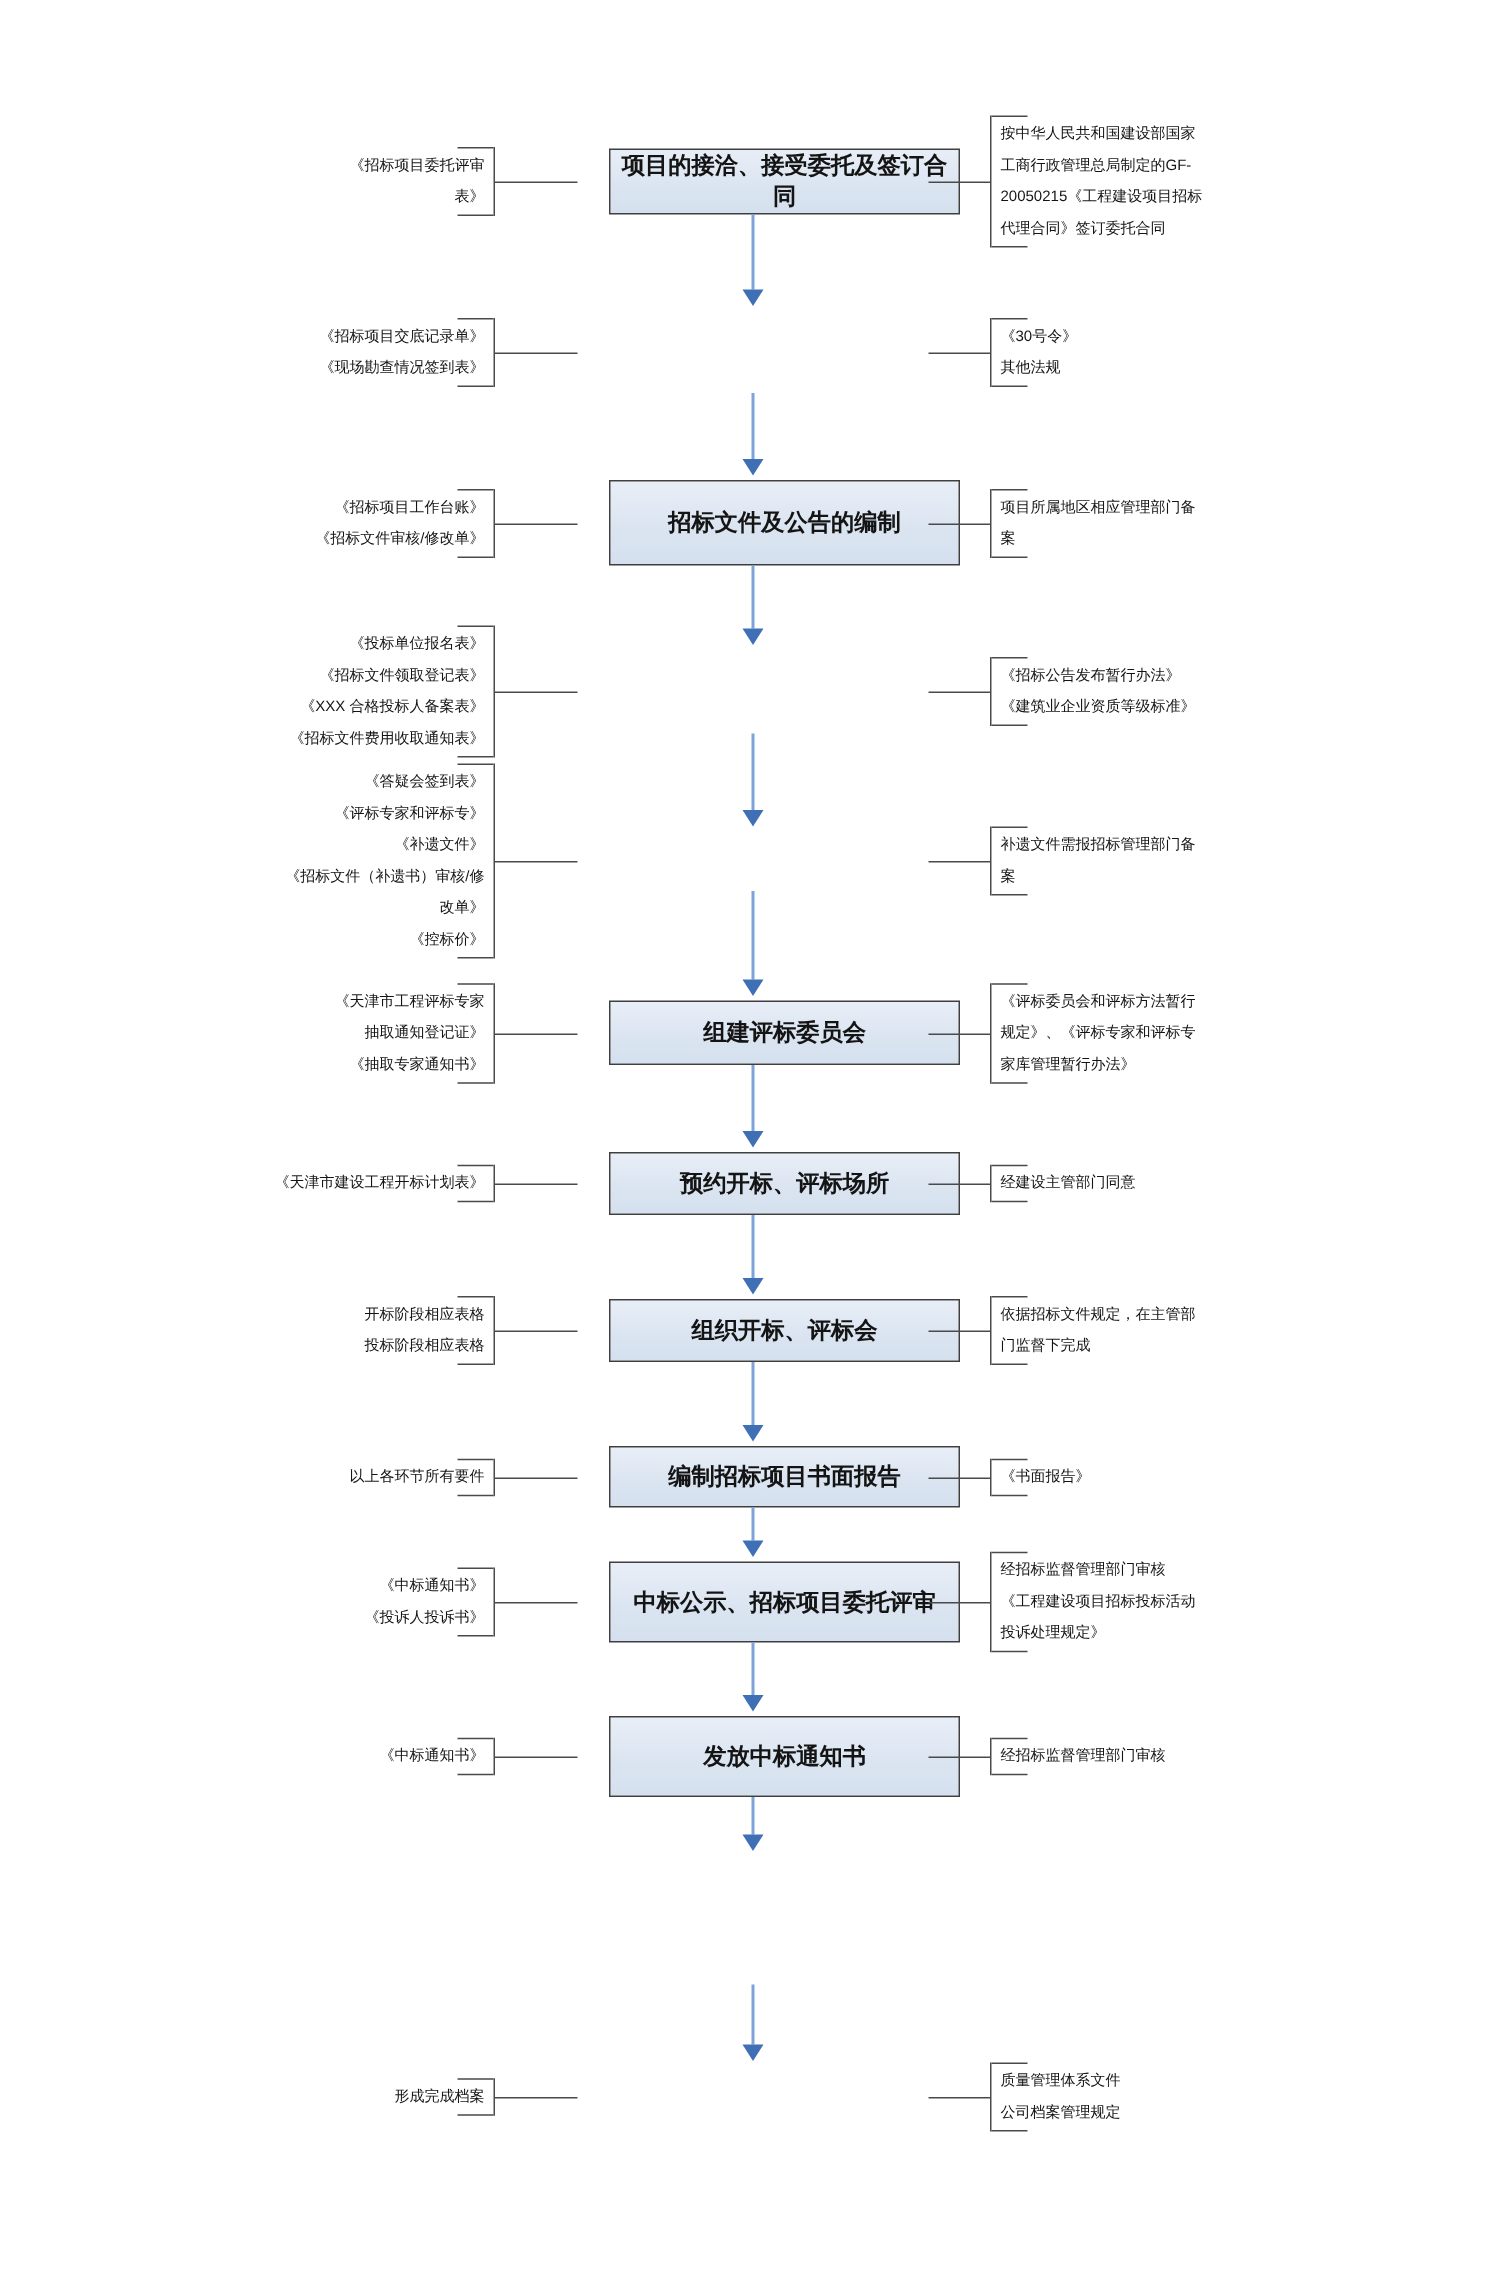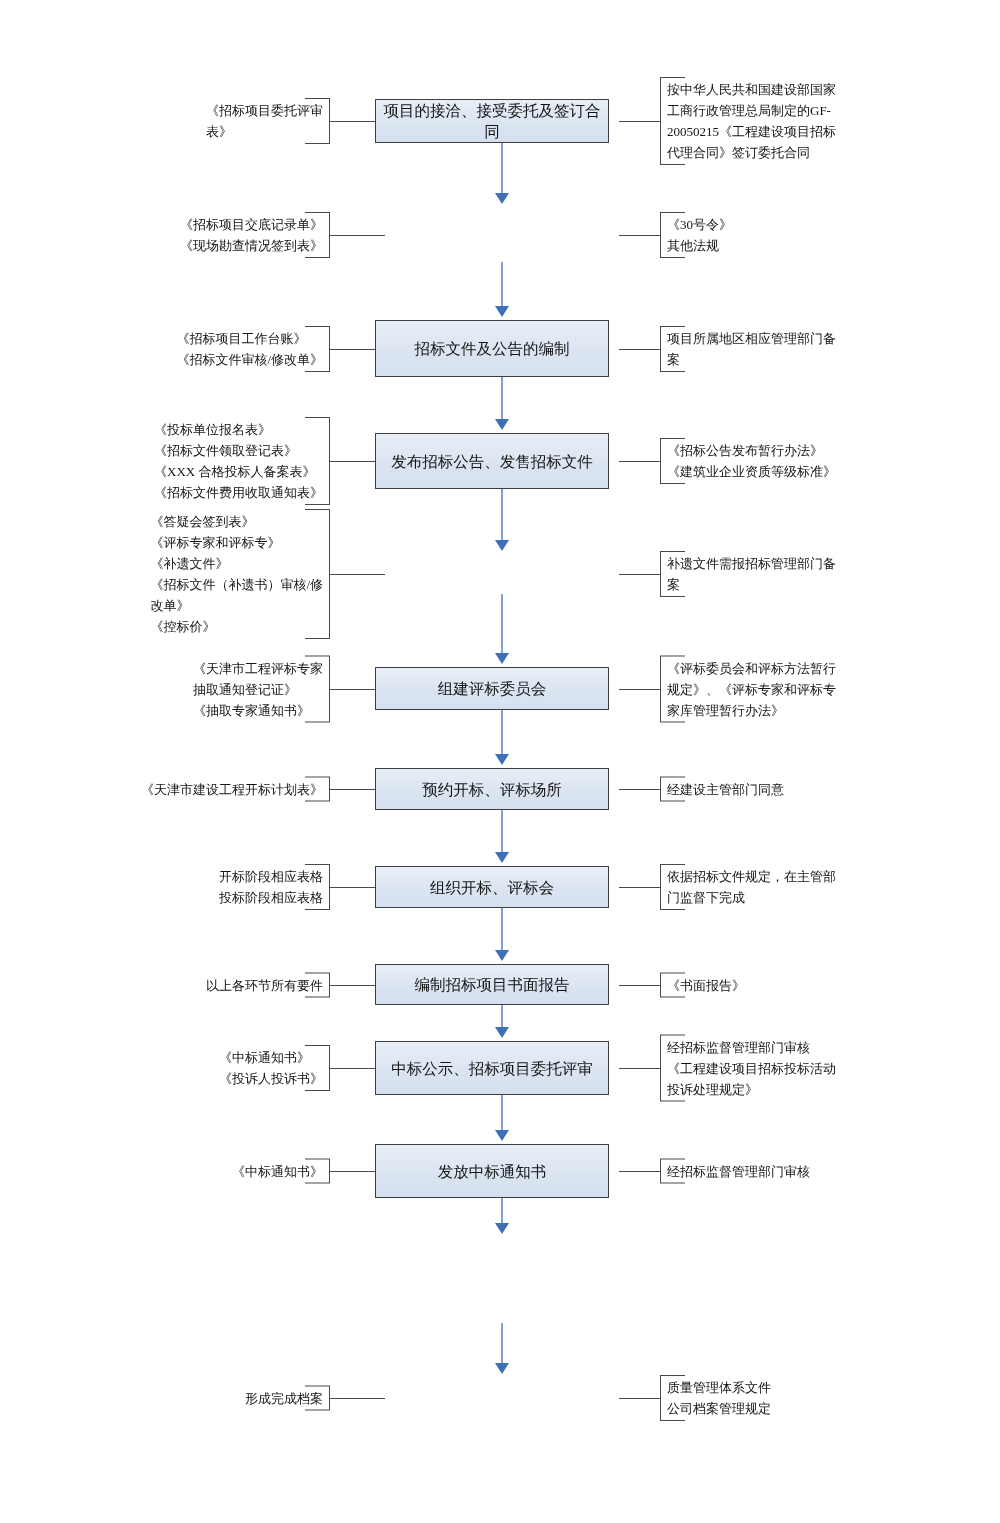--- a/index.html
+++ b/index.html
@@ -8,36 +8,37 @@
     font-family:"Liberation Sans", sans-serif;
     color:var(--text,#141414);
     -webkit-font-smoothing:antialiased;
   }
   #canvas{position:relative;width:1000px;height:1523px;background:#ffffff;overflow:hidden;}
 
   .row{position:absolute;left:0;width:1000px;}
 
   
   .box{
-    position:absolute;left:375px;width:234px;height:100%;
+    position:absolute;left:406px;width:234px;height:100%;
     box-sizing:border-box;
     background:linear-gradient(180deg,#e8eef7 0%,var(--box-fill,#dbe5f1) 55%,#d5e0ef 100%);
     border:1.6px solid var(--box-border,#3f3f3f);
     display:flex;align-items:center;justify-content:center;
     text-align:center;font-size:15.5px;line-height:21px;
     padding:1px 5px;
+    font-weight:bold;
   }
 
   
   .label{
     position:absolute;top:50%;transform:translateY(-50%);
-    white-space:pre-line;font-size:13px;line-height:21px;font-family:Liberation Serif, serif;
+    white-space:pre-line;font-size:10px;line-height:21px;
   }
   .left-label{
-    right:670px;
+    right:670px;text-align:right;
     padding:2px 6px 2px 0;
     border-right:1.6px solid var(--line,#4a4a4a);
   }
   .left-label::before,.left-label::after{
     content:"";position:absolute;right:0;width:24px;height:0;
     border-top:1.6px solid var(--line,#4a4a4a);
   }
   .left-label::before{top:0;}
   .left-label::after{bottom:0;}
 
@@ -121,23 +122,20 @@
       <div class="arrow-shaft"></div>
       <div class="arrow-head"></div>
     </div>
 
   <div class="row" style="top:433px;height:56px">
     <div class="label left-label"><span>《投标单位报名表》
 《招标文件领取登记表》
 《XXX 合格投标人备案表》
 《招标文件费用收取通知表》</span></div>
     <div class="conn conn-left"></div>
-    <div class="box">
-        <span>发布招标公告、发售招标文件</span>
-      </div>
     <div class="conn conn-right"></div>
     <div class="label right-label"><span>《招标公告发布暂行办法》
 《建筑业企业资质等级标准》</span></div>
   </div>
   <div class="arrow" style="top:489px;height:62px">
       <div class="arrow-shaft"></div>
       <div class="arrow-head"></div>
     </div>
 
   <div class="row" style="top:554px;height:40px">

